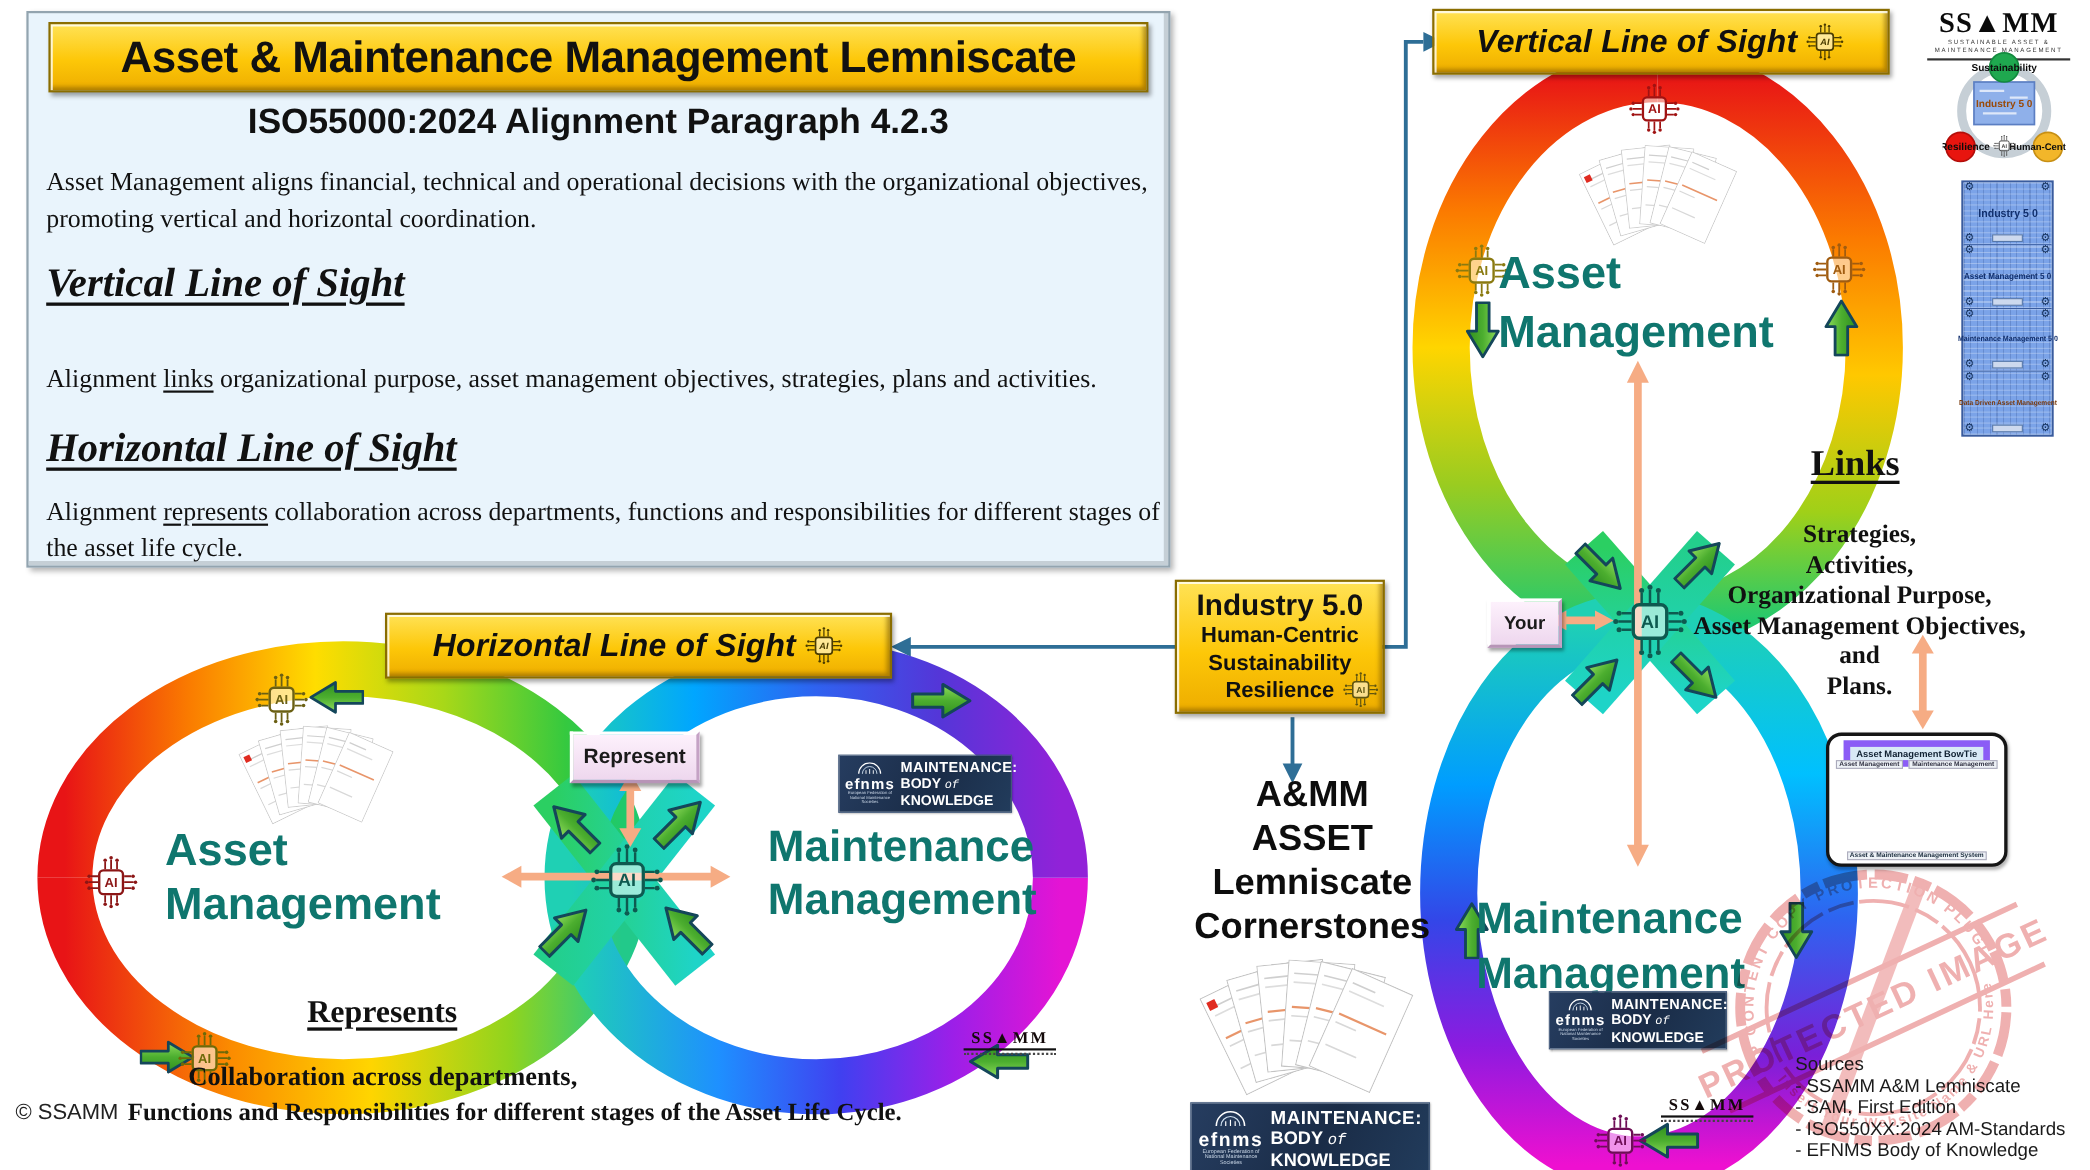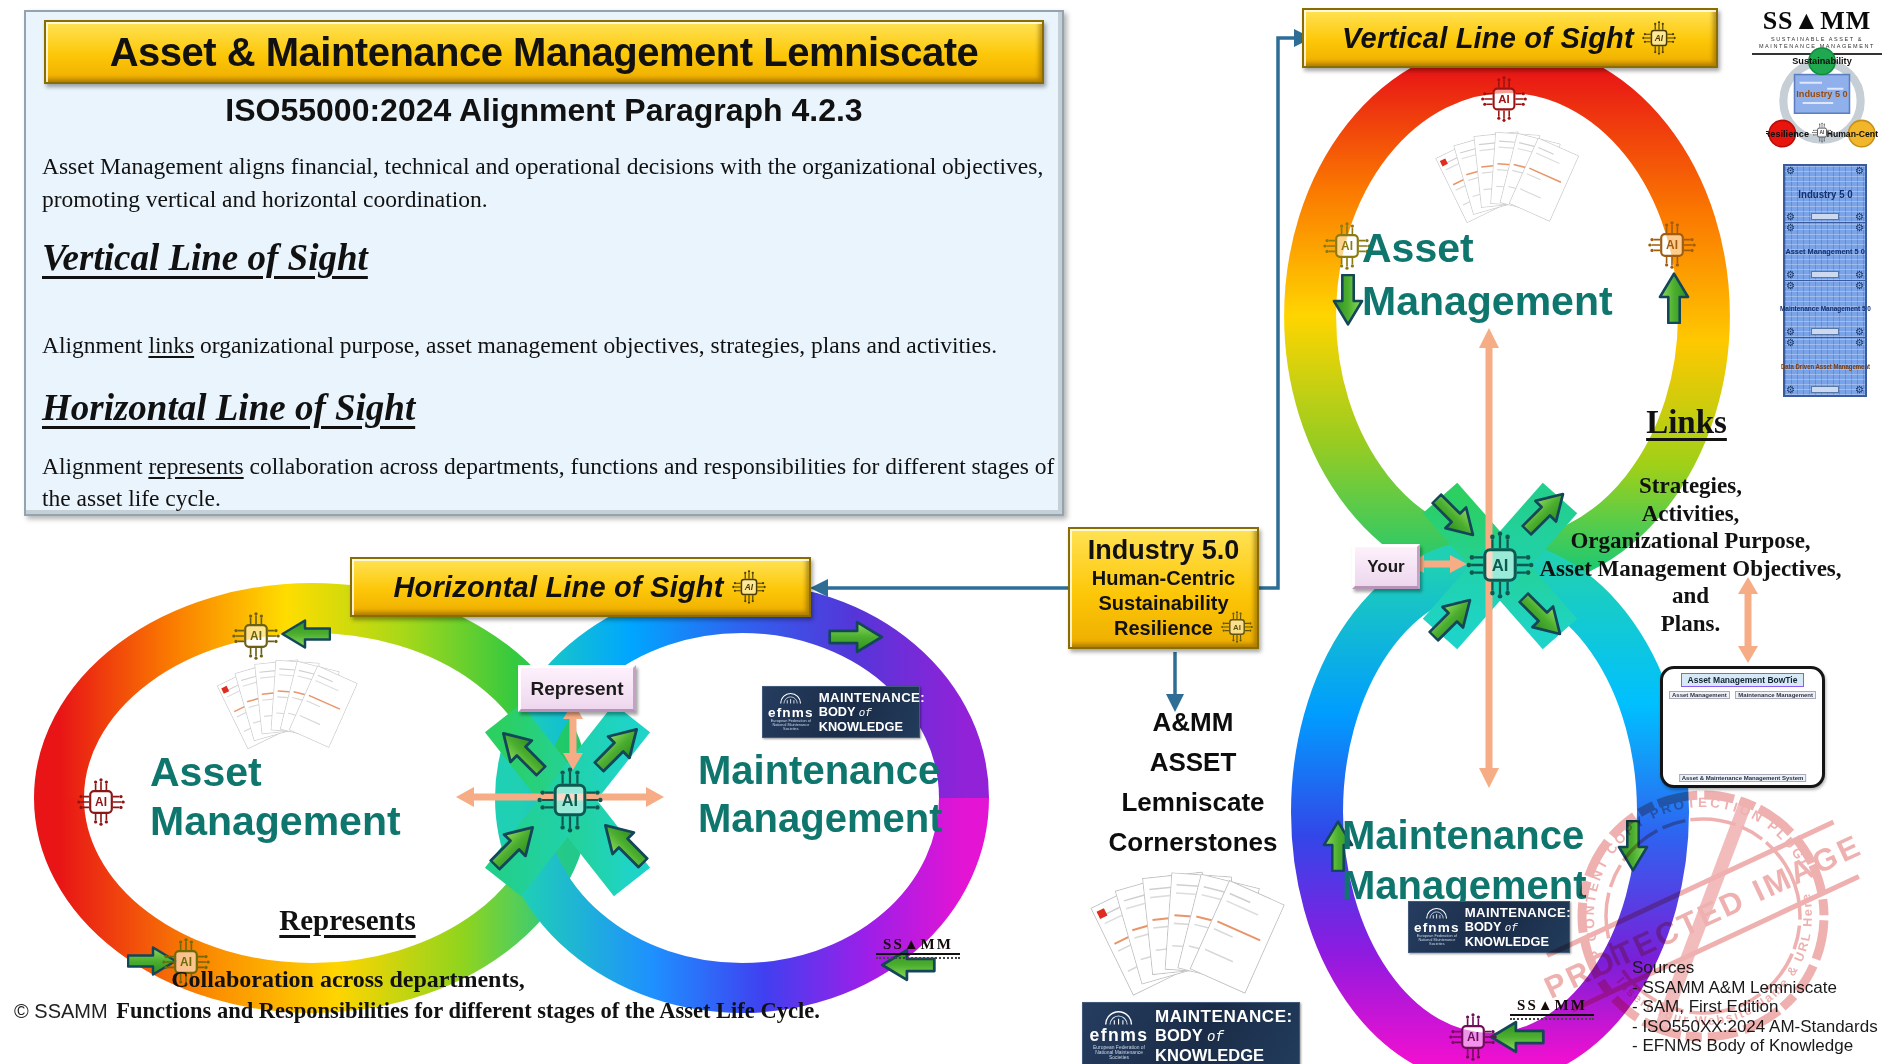--- a/index.html
+++ b/index.html
@@ -38,21 +38,21 @@
   .banner-h{left:350px;top:557px;width:457px;height:56px;}
   .banner-v{left:1302px;top:8px;width:412px;height:56px;}
 
   
   .industry{left:1068px;top:527px;width:191px;height:122px;text-align:center;padding-top:6px;box-sizing:border-box;}
   .ind-title{font-size:27px;font-weight:800;}
   .ind-line{font-size:20px;font-weight:700;line-height:25px;}
   .ind-chip{position:absolute;right:2px;bottom:2px;color:#5f5410;}
 
   
-  .corner{left:1048px;top:702px;width:290px;text-align:center;font-size:26px;font-weight:600;line-height:40px;color:#0d0d0d;}
+  .corner{left:1048px;top:702px;width:290px;text-align:center;font-size:33px;font-weight:600;line-height:40px;color:#0d0d0d;}
 
   
   .loop-label{text-align:left;font-weight:800;color:#0f766e;}
   .am-left{left:150px;top:748px;width:305px;font-size:41px;line-height:49px;}
   .mm-right{left:698px;top:746px;width:330px;font-size:40px;line-height:48px;}
   .am-top{left:1362px;top:222px;width:292px;font-size:41px;line-height:53px;}
   .mm-bottom{left:1342px;top:810px;width:302px;font-size:40px;line-height:50px;}
 
   
   .pinkbtn{display:flex;align-items:center;justify-content:center;
@@ -83,21 +83,21 @@
   .ef-l1{font-size:1.55em;font-weight:800;letter-spacing:.03em;}
   .ef-l2{font-size:1.5em;font-weight:800;}
   .ef-l2 i{font-family:Liberation Mono, monospace;font-weight:400;font-size:.85em;}
   .efnms1{left:762px;top:686px;width:158px;font-size:8.5px;}
   .efnms2{left:1082px;top:1002px;width:218px;font-size:11px;}
   .efnms3{left:1408px;top:901px;width:162px;font-size:8.5px;}
 
   
   .bowtie{left:1660px;top:666px;width:165px;height:122px;background:#fff;border:3px solid #151515;border-radius:14px;
           box-shadow:1px 2px 3px rgba(0,0,0,.3);text-align:center;box-sizing:border-box;}
-  .bt-title{display:inline-block;margin-top:4px;padding:1px 6px;background:#d8e9f6;border:1px solid #8b5cf6;
+  .bt-title{display:inline-block;margin-top:4px;padding:1px 6px;background:#d8e9f6;border:6px solid #8b5cf6;
             font-size:8.5px;font-weight:700;color:#123;}
   .bt-side{position:absolute;font-size:6px;font-weight:700;color:#334;background:#eef2f7;border:1px solid #aab;padding:0 2px;}
   .bt-left{left:6px;top:22px;}
   .bt-right{right:6px;top:22px;}
   .bt-bottom{position:absolute;left:50%;transform:translateX(-50%);bottom:3px;font-size:6px;font-weight:700;color:#234;
              background:#eef2f7;border:1px solid #aab;padding:0 2px;white-space:nowrap;}
 
   
   .sources{left:1632px;top:958px;width:275px;font-size:17px;line-height:19.5px;color:#1a1a1a;}
   .sources .src-h{font-weight:400;}

